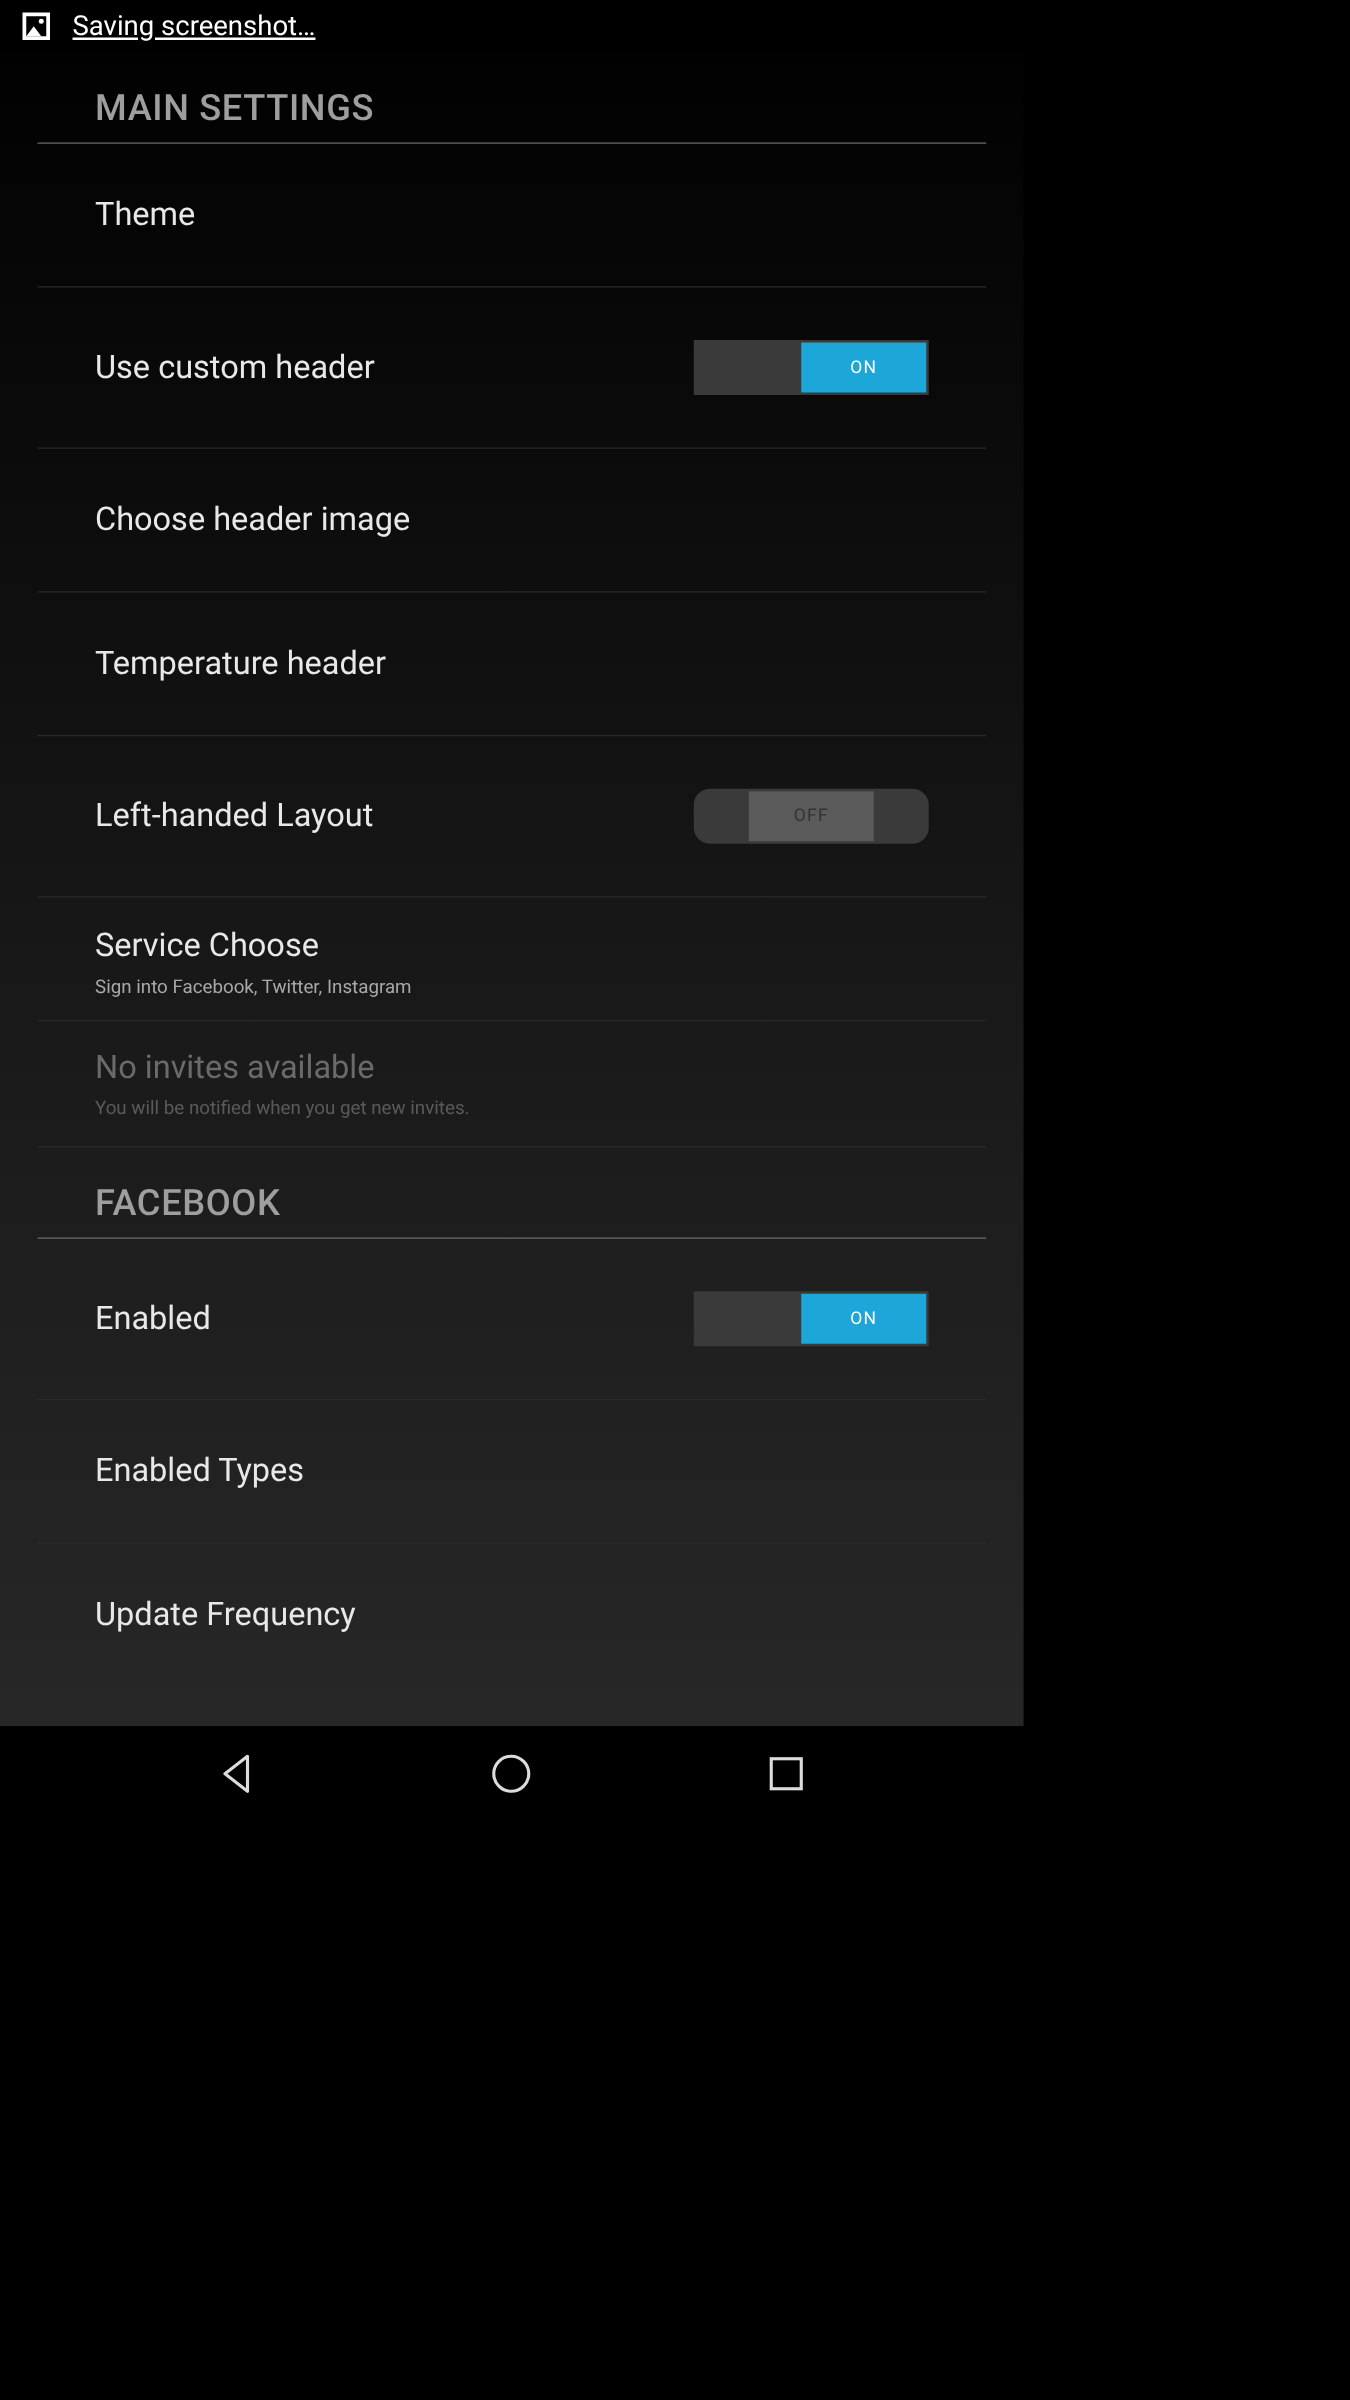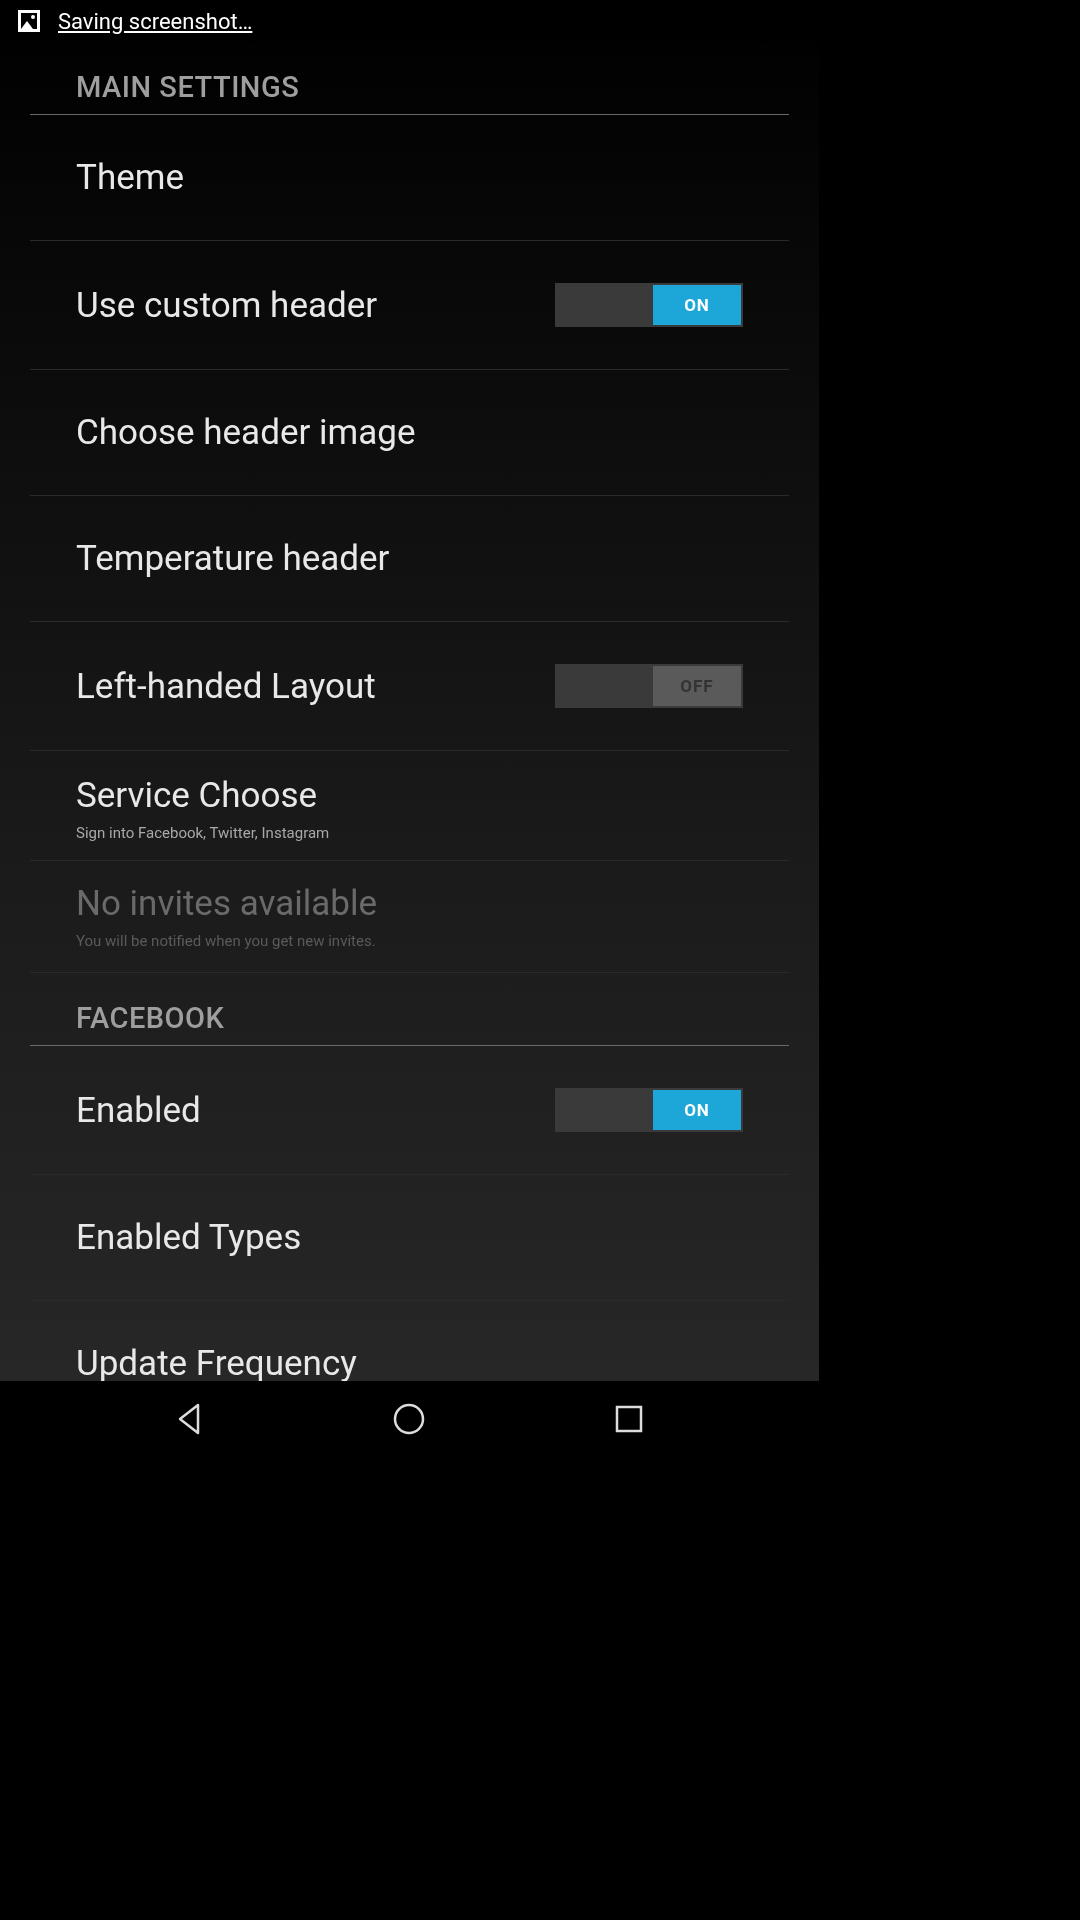--- a/index.html
+++ b/index.html
@@ -90,21 +90,21 @@
       margin: 0 30px;
     }
     .setting-item.tall {
       padding: 42px 46px;
     }
     .setting-labels {
       flex: 1;
     }
     .setting-title {
       color: #e8e8e8;
-      font-size: 35px;
+      font-size: 26px;
       font-weight: 400;
     }
     .setting-subtitle {
       color: #a8a8a8;
       font-size: 15px;
       margin-top: 8px;
     }
     .setting-item.disabled .setting-title {
       color: #6a6a6a;
     }
@@ -121,31 +121,32 @@
       width: 188px;
       height: 44px;
       background: #3a3a3a;
       position: relative;
       display: flex;
     }
     .toggle.on {
       justify-content: flex-end;
     }
     .toggle.off {
-      justify-content: flex-end;
+      justify-content: center;
+      border-radius: 13px;
     }
     .toggle-thumb {
-      width: 88px;
+      width: 100px;
       height: 40px;
       margin: 2px;
       display: flex;
       align-items: center;
       justify-content: center;
-      font-size: 17px;
-      font-weight: 700;
+      font-size: 14px;
+      font-weight: 400;
       letter-spacing: 1px;
     }
     .toggle.on .toggle-thumb {
       background: #1da6d8;
       color: #ffffff;
     }
     .toggle.off .toggle-thumb {
       background: #5a5a5a;
       color: #333333;
     }

